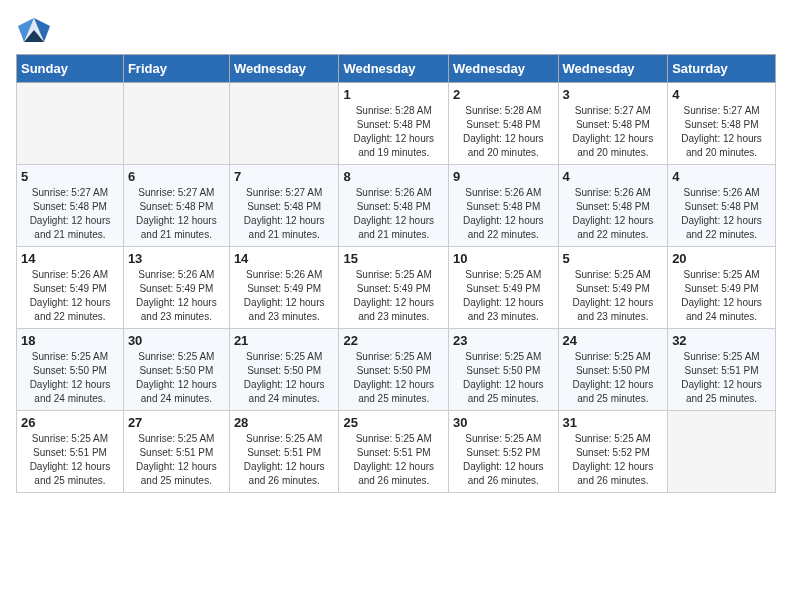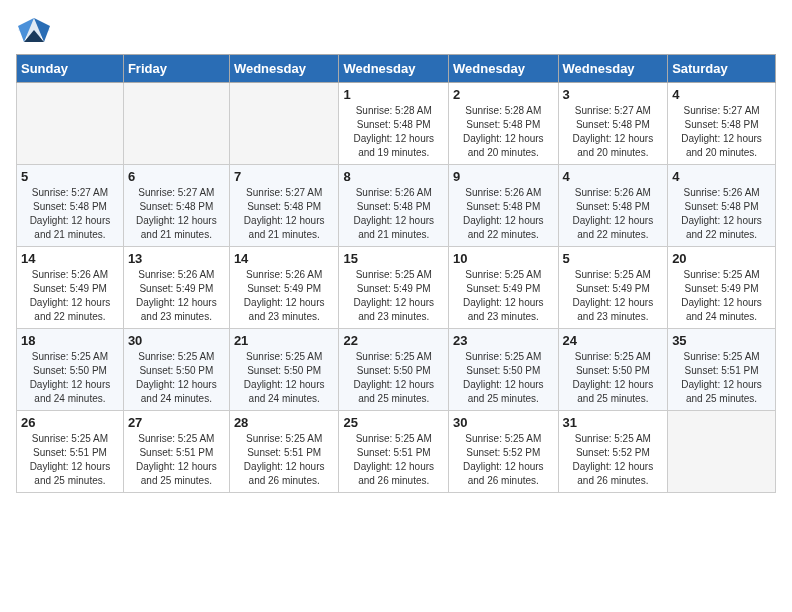--- a/index.html
+++ b/index.html
@@ -231,21 +231,21 @@
 and 25 minutes.</div>
           </td>
           <td>
             <span class="day-num">24</span>
             <div class="day-info" style="white-space: pre-line;">Sunrise: 5:25 AM
 Sunset: 5:50 PM
 Daylight: 12 hours
 and 25 minutes.</div>
           </td>
           <td>
-            <span class="day-num">35</span>
+            <span class="day-num">32</span>
             <div class="day-info" style="white-space: pre-line;">Sunrise: 5:25 AM
 Sunset: 5:51 PM
 Daylight: 12 hours
 and 25 minutes.</div>
           </td>
         </tr>
         <tr>
           <td>
             <span class="day-num">26</span>
             <div class="day-info" style="white-space: pre-line;">Sunrise: 5:25 AM

